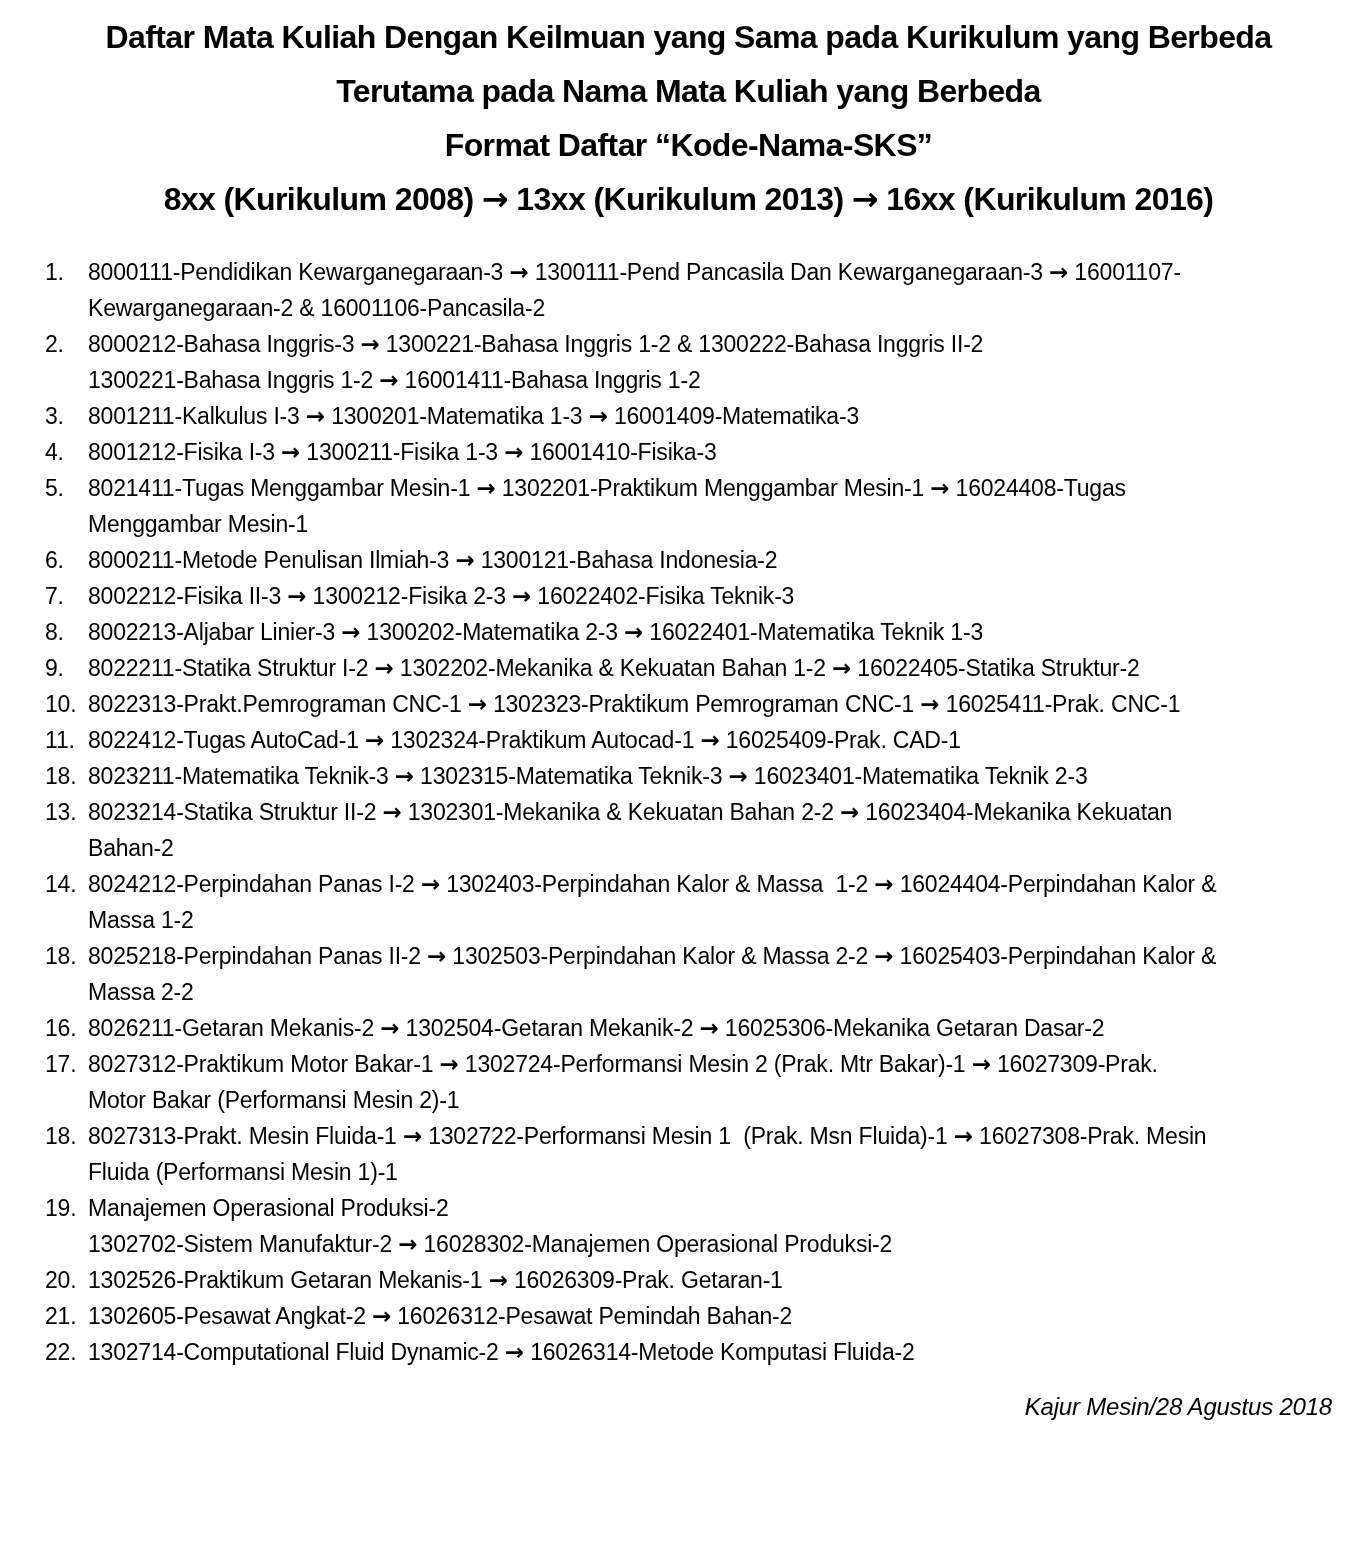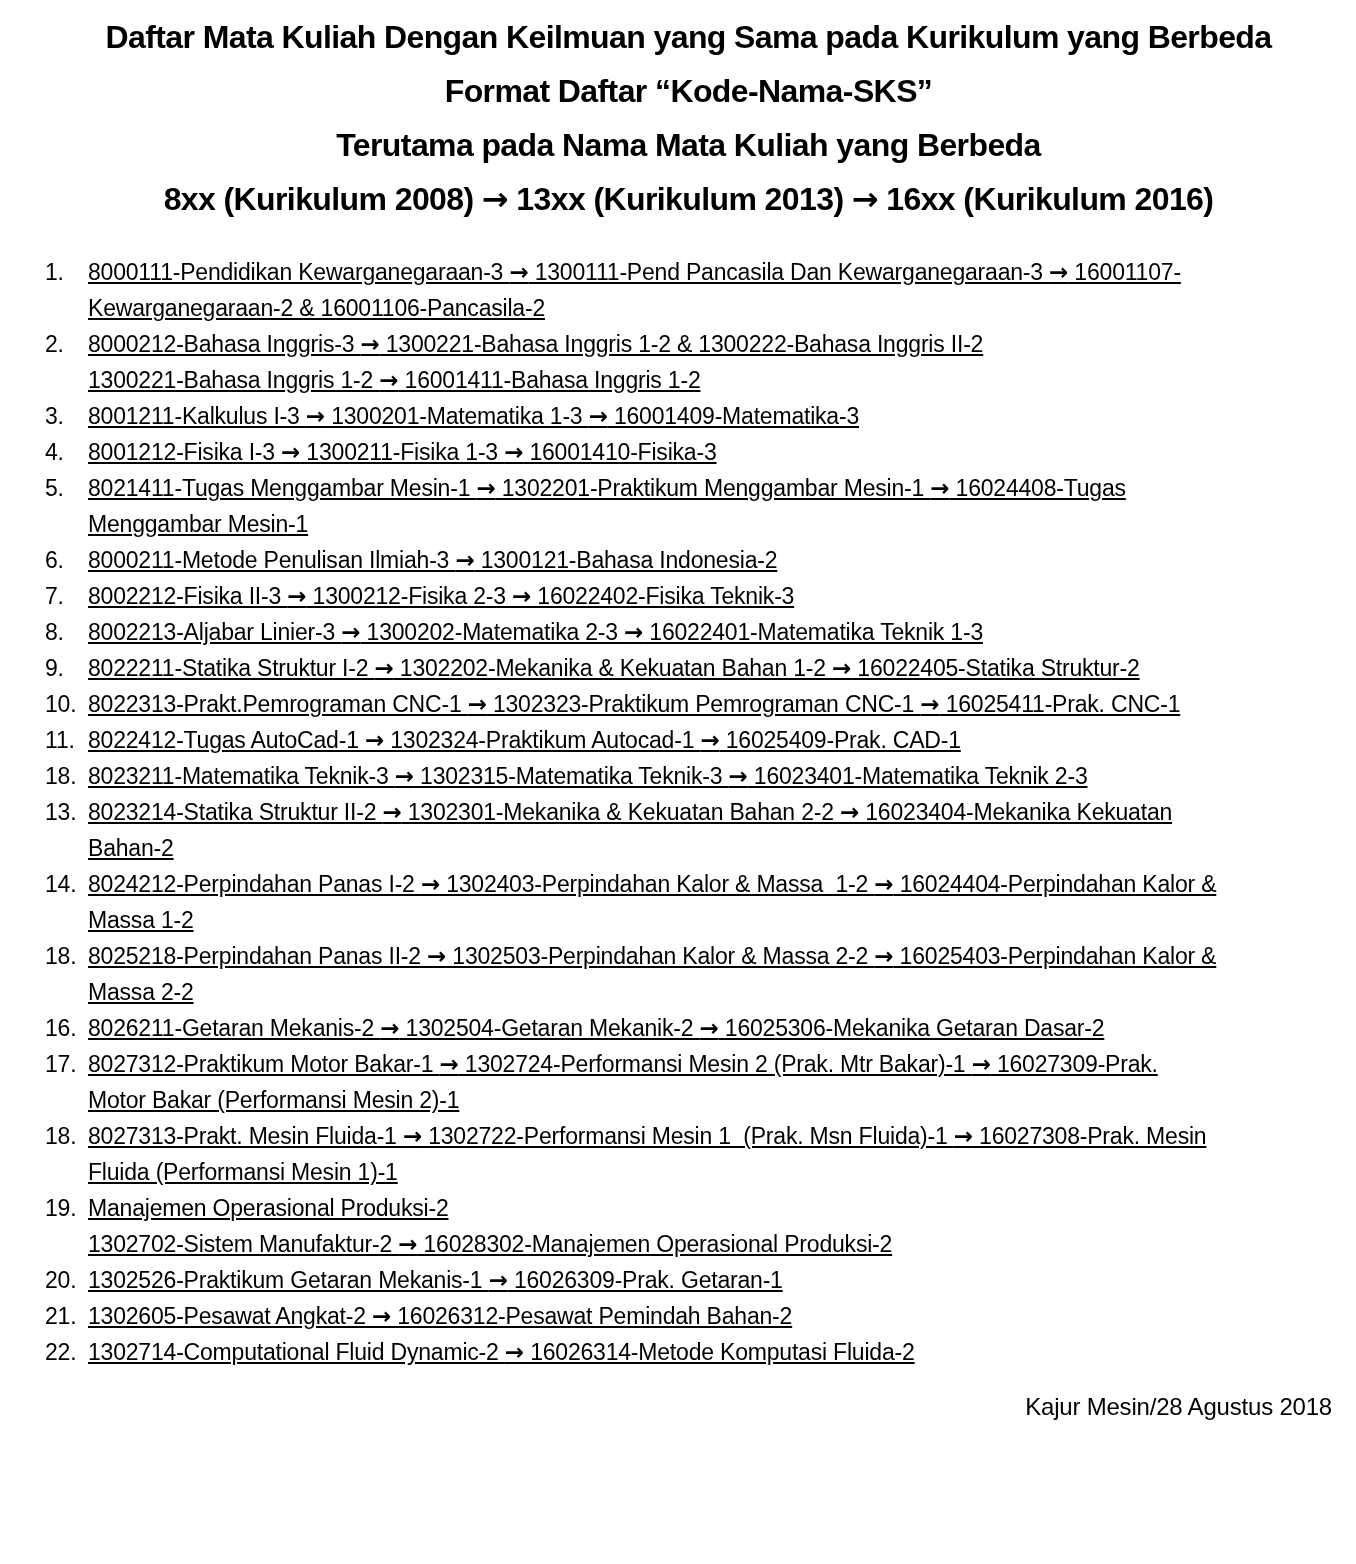--- a/index.html
+++ b/index.html
@@ -44,42 +44,42 @@
   .num {
     flex: 0 0 43px;
     width: 43px;
   }
   .lines {
     flex: 1 1 auto;
     min-width: 0;
   }
   .line {
     white-space: pre-wrap;
-    text-decoration: underline;
   }
   .arrow {
     font-family: "DejaVu Sans", sans-serif;
     font-weight: bold;
   }
   .footer {
     margin-top: 22px;
     font-size: 24px;
     line-height: 30px;
     letter-spacing: -0.2px;
     text-align: right;
+    font-style: italic;
   }
 </style>
 </head>
 <body>
 
 <div class="page">
   <div class="header">
     <div class="title-line">Daftar Mata Kuliah Dengan Keilmuan yang Sama pada Kurikulum yang Berbeda</div>
+    <div class="title-line">Terutama pada Nama Mata Kuliah yang Berbeda</div>
     <div class="title-line">Format Daftar “Kode-Nama-SKS”</div>
-    <div class="title-line">Terutama pada Nama Mata Kuliah yang Berbeda</div>
     <div class="title-line">8xx (Kurikulum 2008) <span class="arrow">→</span> 13xx (Kurikulum 2013) <span class="arrow">→</span> 16xx (Kurikulum 2016)</div>
   </div>
 
   <ol class="course-list" id="course-list">
       <li class="course-item">
     <span class="num">1.</span>
     <div class="lines">
           <div class="line">8000111-Pendidikan Kewarganegaraan-3 <span class="arrow">→</span> 1300111-Pend Pancasila Dan Kewarganegaraan-3 <span class="arrow">→</span> 16001107-</div>
           <div class="line">Kewarganegaraan-2 &amp; 16001106-Pancasila-2</div>
         </div>

